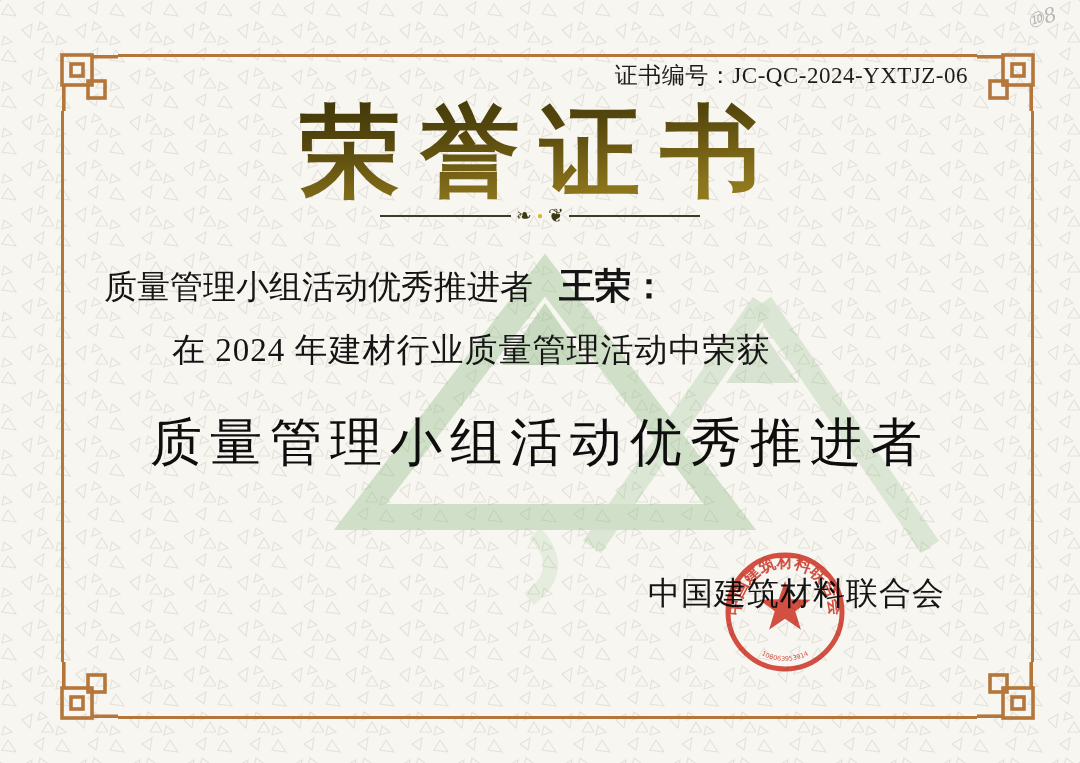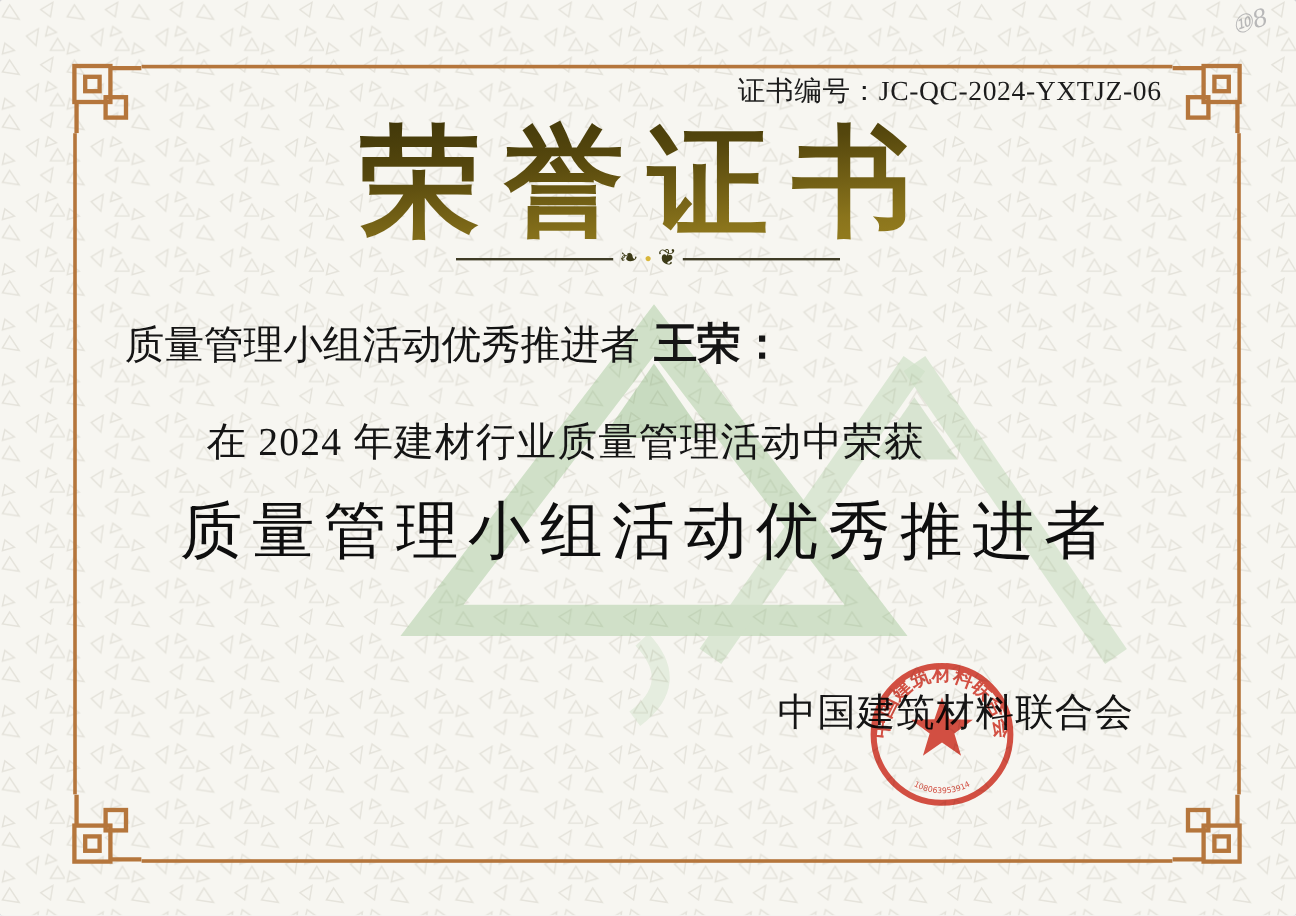--- a/index.html
+++ b/index.html
@@ -29,22 +29,22 @@
     color:#57490e;
     background:linear-gradient(175deg,#2e2906 0%,#55470d 38%,#8a741c 68%,#a98e24 100%);
     -webkit-background-clip:text;background-clip:text;-webkit-text-fill-color:transparent;
   }
   .divider{position:absolute;top:206px;left:50%;transform:translateX(-50%);width:320px;z-index:3;
     display:flex;align-items:center;gap:5px;}
   .divider .rule{flex:1;height:2px;background:#3f3c26;}
   .divider .leaf{font-size:19px;color:#3c3a16;line-height:1;}
   .divider .dot{font-size:10px;color:#d8b63a;line-height:1;}
   .recipient{position:absolute;top:262px;left:104px;z-index:3;font-size:33px;white-space:nowrap;}
-  .recipient .name{font-size:36px;font-weight:700;margin-left:12px;}
-  .body-line{position:absolute;top:346px;left:172px;z-index:3;font-size:33px;letter-spacing:1px;white-space:nowrap;}
+  .recipient .name{font-size:36px;font-weight:700;margin-left:26px;}
+  .body-line{position:absolute;top:328px;left:172px;z-index:3;font-size:33px;letter-spacing:1px;white-space:nowrap;}
   .award{
     position:absolute;top:408px;left:0;width:100%;z-index:3;text-align:center;
     font-size:52px;font-weight:400;letter-spacing:8px;color:#0e0e0e;
   }
   .issuer{position:absolute;top:572px;left:648px;z-index:3;font-size:32px;letter-spacing:1px;white-space:nowrap;}
   .date{position:absolute;top:632px;left:658px;z-index:3;font-size:32px;letter-spacing:2.5px;white-space:nowrap;}
   .seal{position:absolute;left:715px;top:542px;z-index:4;opacity:.88;mix-blend-mode:multiply;}
   .scribble{
     position:absolute;top:6px;left:1026px;z-index:3;font-size:20px;color:#8f8f93;opacity:.6;
     transform:rotate(-18deg);font-style:italic;font-family:"DejaVu Serif",serif;

